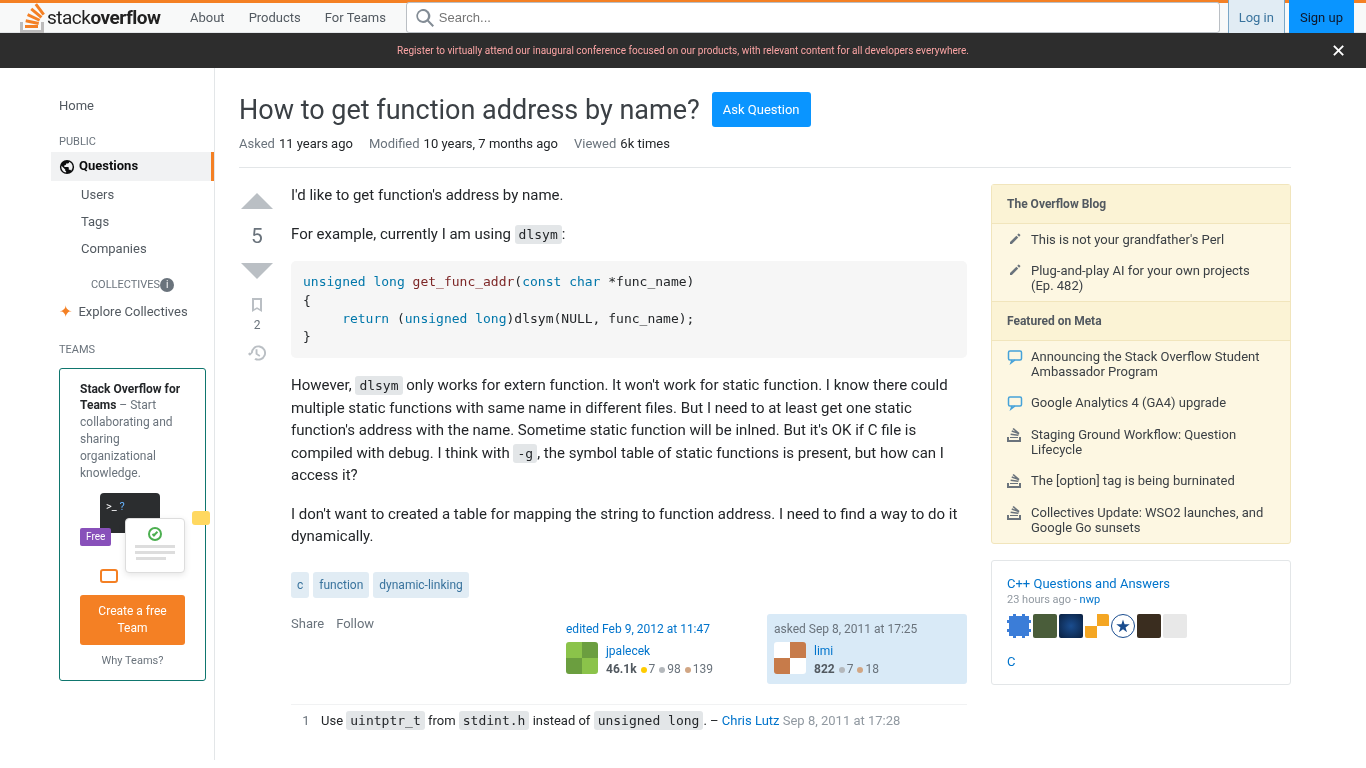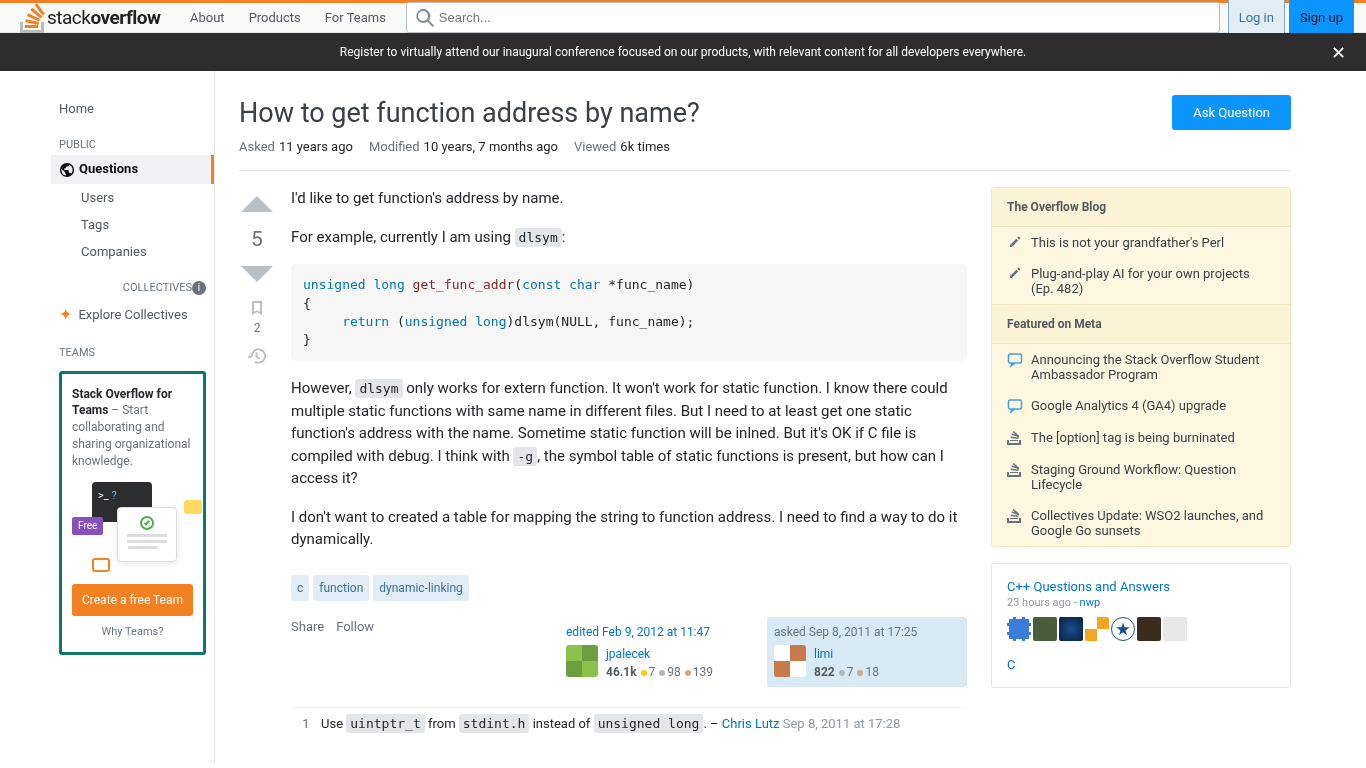--- a/index.html
+++ b/index.html
@@ -12,44 +12,44 @@
 .logo-text{font-size:19px;color:#222;letter-spacing:-0.5px}
 .logo-text b{font-weight:700}
 .nav-item{padding:6px 12px;color:#525960;font-size:13px;cursor:pointer;border-radius:20px}
 .search-wrap{flex:1;display:flex;align-items:center;margin:0 8px;position:relative}
 .search-icon{position:absolute;left:10px;color:#838c95;font-size:16px}
 .search-input{width:100%;padding:7px 9px 7px 32px;border:1px solid #babfc4;border-radius:3px;font-size:13px;background:#fff}
 .btn{padding:21px 10px;border-radius:12px;font-size:13px;cursor:pointer;border:1px solid transparent}
 .btn-login{background:#e1ecf4;color:#39739d;border-color:#7aa7c7;margin-right:4px}
 .btn-signup{background:#0a95ff;color:#0f172a;border-color:#0a95ff}
 .banner{background:#2d2d2d;color:#fff;display:flex;align-items:center;justify-content:center;padding:12px 40px;position:relative}
-.banner-text{color:#ffffff;font-size:12px}
+.banner-text{color:#fca5a5;font-size:10px}
 .banner-close{position:absolute;right:20px;color:#fff;font-size:18px;cursor:pointer}
 .container{display:flex;max-width:1264px;margin:0 auto}
 .sidebar{width:164px;padding-top:24px;border-right:1px solid #e3e6e8;flex-shrink:0}
 .side-item{display:block;padding:6px 8px 6px 8px;color:#525960;font-size:13px;cursor:pointer}
 .side-item.home{padding-left:8px}
 .side-heading{padding:16px 0 4px 8px;font-size:11px;color:#6a737c;text-transform:uppercase}
 .side-item.active{background:#f1f2f3;color:#0c0d0e;font-weight:700;border-right:3px solid #f48024}
 .side-item.indent{padding-left:30px}
 .side-globe{display:inline-block;width:16px;height:16px;margin-right:4px;vertical-align:middle}
-.collectives-row{display:flex;justify-content:flex-end;align-items:center;padding:16px 8px 4px 8px}
+.collectives-row{display:flex;justify-content:center;align-items:center;padding:16px 8px 4px 8px}
 .collectives-row .h{font-size:11px;color:#6a737c}
 .info-icon{width:14px;height:14px;border-radius:50%;background:#6a737c;color:#fff;font-size:10px;display:flex;align-items:center;justify-content:center}
 .explore{display:flex;align-items:center;padding:6px 8px;color:#525960;font-size:13px}
 .star-icon{color:#f48024;margin-right:6px;font-size:16px}
-.teams-box{margin:8px;padding:12px 10px;border:3px solid #0f766e;border-radius:3px;font-size:12px;color:#6a737c;line-height:1.4}
+.teams-box{margin:8px;padding:12px 20px;border:1px solid #0f766e;border-radius:3px;font-size:12px;color:#6a737c;line-height:1.4}
 .teams-box b{color:#232629}
 .teams-img{margin:12px auto;width:130px;height:90px;position:relative}
 .btn-team{display:block;text-align:center;background:#f48024;color:#fff;padding:8px;border-radius:3px;font-size:12px;margin-top:8px}
 .why-link{display:block;text-align:center;color:#6a737c;font-size:11px;margin-top:8px}
 .main{flex:1;padding:24px;min-width:0}
-.q-header{display:flex;justify-content:space-between;align-items:flex-start;margin-bottom:8px}
+.q-header{display:flex;justify-content:flex-start;align-items:flex-start;margin-bottom:8px}
 .q-title{font-size:27px;font-weight:400;color:#3b4045;line-height:1.35}
-.btn-ask{background:#0a95ff;color:#fff;padding:10px 21px;border-radius:3px;font-size:13px;white-space:nowrap;margin-left:12px}
+.btn-ask{background:#0a95ff;color:#fff;padding:10px 11px;border-radius:3px;font-size:13px;white-space:nowrap;margin-left:12px}
 .q-meta{display:flex;gap:16px;padding-bottom:16px;border-bottom:1px solid #e3e6e8;margin-bottom:16px;font-size:13px}
 .q-meta span{color:#6a737c}
 .q-meta .v{color:#232629;margin-left:4px}
 .post-layout{display:flex}
 .vote-col{width:52px;flex-shrink:0;display:flex;flex-direction:column;align-items:center;padding-right:16px}
 .vote-arrow{width:36px;height:36px;cursor:pointer;color:#babfc4}
 .vote-count{font-size:21px;color:#6a737c;margin:4px 0}
 .save-icon{color:#babfc4;margin-top:8px;cursor:pointer}
 .save-count{font-size:12px;color:#6a737c;margin-top:4px}
 .history-icon{color:#babfc4;margin-top:12px;cursor:pointer}
@@ -274,27 +274,27 @@
               <svg class="yb-icon" width="16" height="16" viewBox="0 0 16 16" fill="none" stroke="#46A2D9" stroke-width="1.5">
                 <rect x="1.5" y="2" width="13" height="9" rx="1.5"></rect>
                 <path d="M5 11l-1 3 4-3"></path>
               </svg>
               <span>Google Analytics 4 (GA4) upgrade</span>
             </div>
           <div class="yb-item">
               <svg class="yb-icon" width="16" height="16" viewBox="0 0 16 16">
                 <path fill="#6a737c" d="M12 13V10h2v5H0V10h2v3h10zM3 11h8v-1H3v1zm.5-3l7.8 1 .3-1.5-7.8-1L3.5 8zm1-3.3l7.3 2.7.6-1.4L5 3.3l-.5 1.4zM6.7 1L5.5 2l5.8 5 1.2-1L6.7 1z"></path>
               </svg>
-              <span>The [option] tag is being burninated</span>
+              <span>Staging Ground Workflow: Question Lifecycle</span>
             </div>
           <div class="yb-item">
               <svg class="yb-icon" width="16" height="16" viewBox="0 0 16 16">
                 <path fill="#6a737c" d="M12 13V10h2v5H0V10h2v3h10zM3 11h8v-1H3v1zm.5-3l7.8 1 .3-1.5-7.8-1L3.5 8zm1-3.3l7.3 2.7.6-1.4L5 3.3l-.5 1.4zM6.7 1L5.5 2l5.8 5 1.2-1L6.7 1z"></path>
               </svg>
-              <span>Staging Ground Workflow: Question Lifecycle</span>
+              <span>The [option] tag is being burninated</span>
             </div>
           <div class="yb-item">
               <svg class="yb-icon" width="16" height="16" viewBox="0 0 16 16">
                 <path fill="#6a737c" d="M12 13V10h2v5H0V10h2v3h10zM3 11h8v-1H3v1zm.5-3l7.8 1 .3-1.5-7.8-1L3.5 8zm1-3.3l7.3 2.7.6-1.4L5 3.3l-.5 1.4zM6.7 1L5.5 2l5.8 5 1.2-1L6.7 1z"></path>
               </svg>
               <span>Collectives Update: WSO2 launches, and Google Go sunsets</span>
             </div>
         </div>
         <div class="chat-box">
           <a class="chat-room">C++ Questions and Answers</a>

